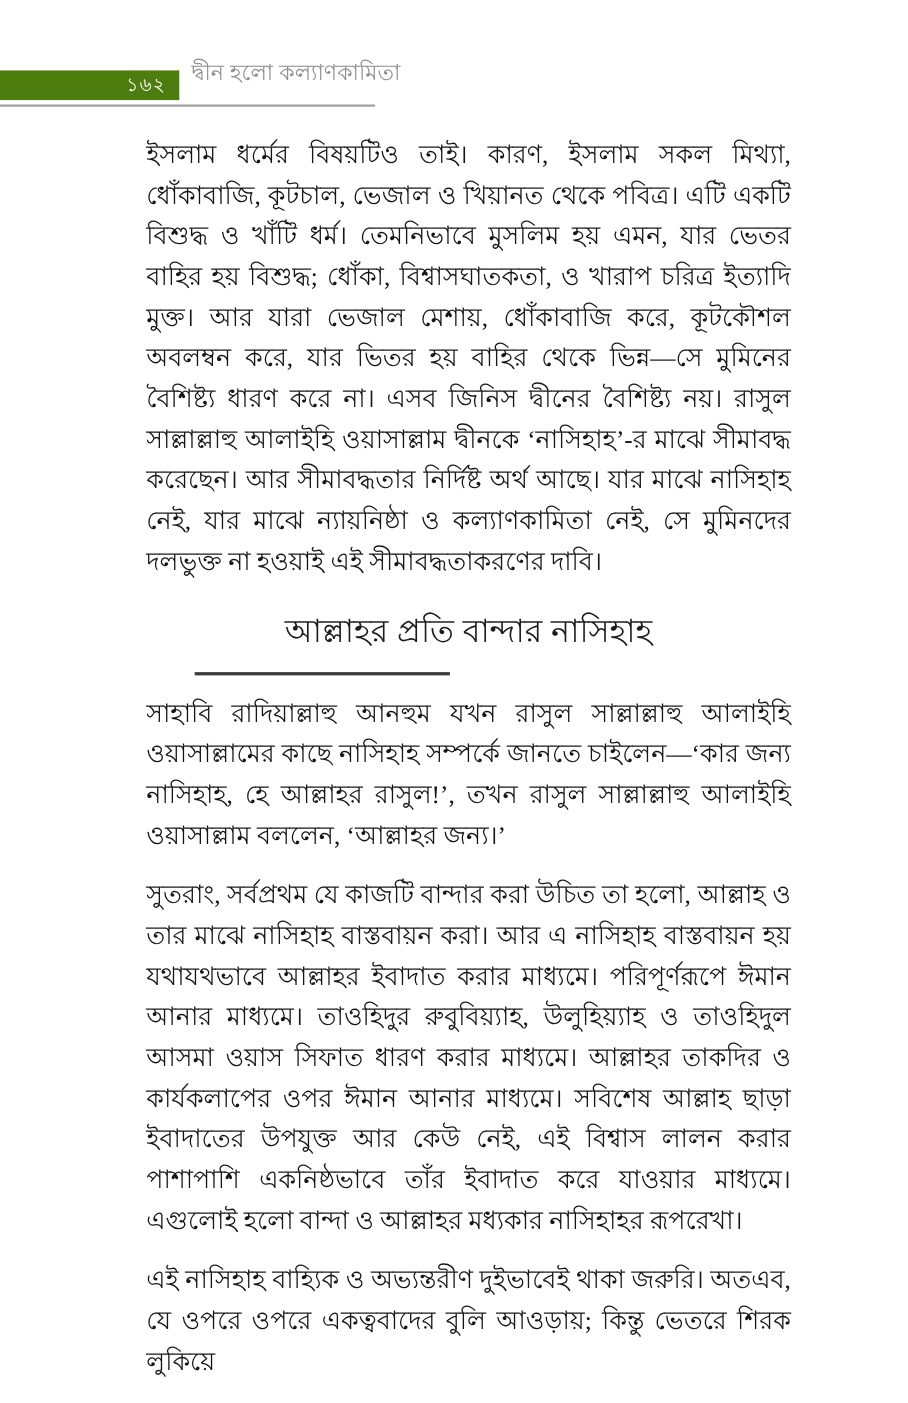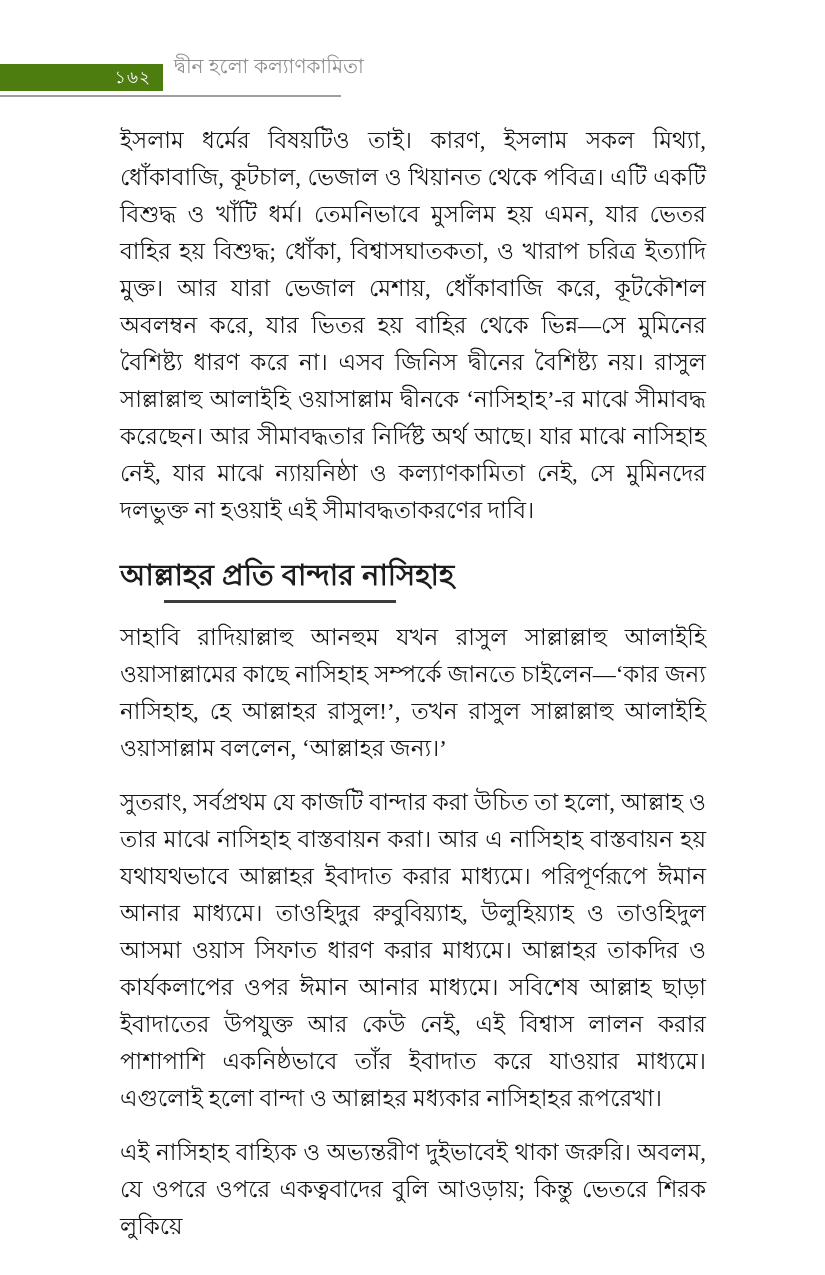--- a/index.html
+++ b/index.html
@@ -56,41 +56,42 @@
     position: absolute;
     left: 0;
     top: 95px;
     width: 341px;
     height: 2px;
     background: #9e9e9e;
   }
   
   .content {
     position: absolute;
-    left: 120px;
+    left: 133px;
     top: 122px;
     width: 586px;
   }
   .body-para {
     font-size: 23px;
     line-height: 37px;
     text-align: justify;
     margin: 0 0 17px 0;
     color: #151515;
   }
   .section-heading-wrap {
     margin: 26px 0 16px 0;
   }
   .section-heading {
     font-size: 29px;
     line-height: 40px;
     font-family: "Liberation Sans", sans-serif;
-    font-weight: 700;
+    font-weight: 400;
     color: #1c1c1c;
-    margin: 0;
+    margin: 16px;
+    text-align: center;
   }
   .heading-underline {
     width: 232px;
     height: 3px;
     background: #3c3c3c;
     margin-left: 44px;
     margin-top: 5px;
   }
 </style>
 </head>
@@ -110,16 +111,16 @@
 
     <div class="section-heading-wrap">
       <h2 class="section-heading">আল্লাহর প্রতি বান্দার নাসিহাহ</h2>
       <div class="heading-underline"></div>
     </div>
 
     <p class="body-para">সাহাবি রাদিয়াল্লাহু আনহুম যখন রাসুল সাল্লাল্লাহু আলাইহি ওয়াসাল্লামের কাছে নাসিহাহ সম্পর্কে জানতে চাইলেন—‘কার জন্য নাসিহাহ, হে আল্লাহর রাসুল!’, তখন রাসুল সাল্লাল্লাহু আলাইহি ওয়াসাল্লাম বললেন, ‘আল্লাহর জন্য।’</p>
 
     <p class="body-para">সুতরাং, সর্বপ্রথম যে কাজটি বান্দার করা উচিত তা হলো, আল্লাহ ও তার মাঝে নাসিহাহ বাস্তবায়ন করা। আর এ নাসিহাহ বাস্তবায়ন হয় যথাযথভাবে আল্লাহর ইবাদাত করার মাধ্যমে। পরিপূর্ণরূপে ঈমান আনার মাধ্যমে। তাওহিদুর রুবুবিয়্যাহ, উলুহিয়্যাহ ও তাওহিদুল আসমা ওয়াস সিফাত ধারণ করার মাধ্যমে। আল্লাহর তাকদির ও কার্যকলাপের ওপর ঈমান আনার মাধ্যমে। সবিশেষ আল্লাহ ছাড়া ইবাদাতের উপযুক্ত আর কেউ নেই, এই বিশ্বাস লালন করার পাশাপাশি একনিষ্ঠভাবে তাঁর ইবাদাত করে যাওয়ার মাধ্যমে। এগুলোই হলো বান্দা ও আল্লাহর মধ্যকার নাসিহাহর রূপরেখা।</p>
 
-    <p class="body-para">এই নাসিহাহ বাহ্যিক ও অভ্যন্তরীণ দুইভাবেই থাকা জরুরি। অবলম, যে ওপরে ওপরে একত্ববাদের বুলি আওড়ায়; কিন্তু ভেতরে শিরক লুকিয়ে</p>
+    <p class="body-para">এই নাসিহাহ বাহ্যিক ও অভ্যন্তরীণ দুইভাবেই থাকা জরুরি। অতএব, যে ওপরে ওপরে একত্ববাদের বুলি আওড়ায়; কিন্তু ভেতরে শিরক লুকিয়ে</p>
 
   </div>
 </div>
 
 </body></html>

